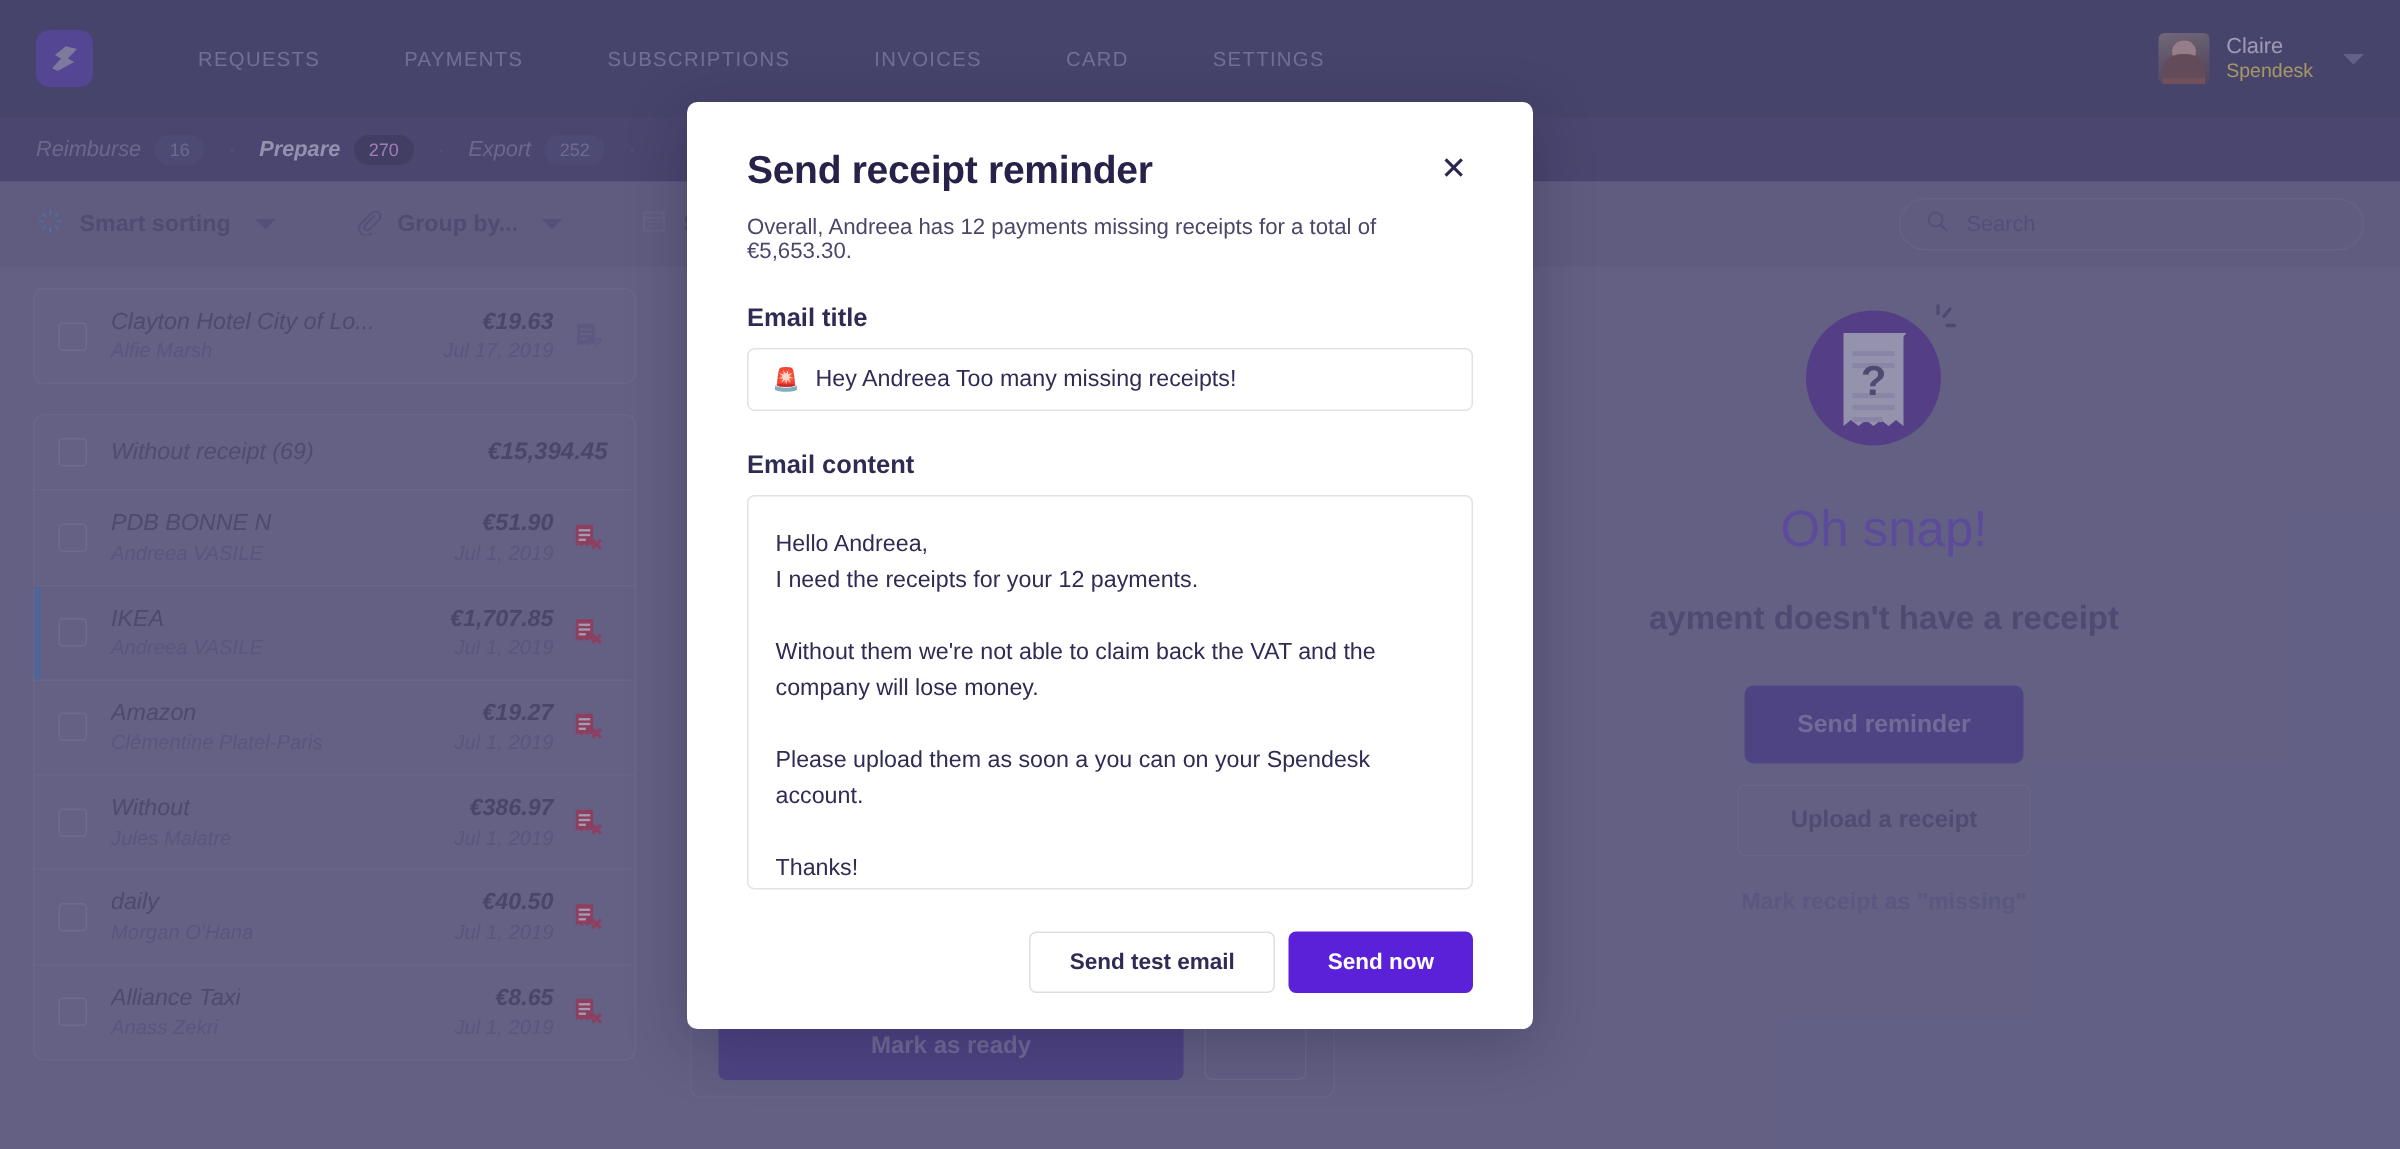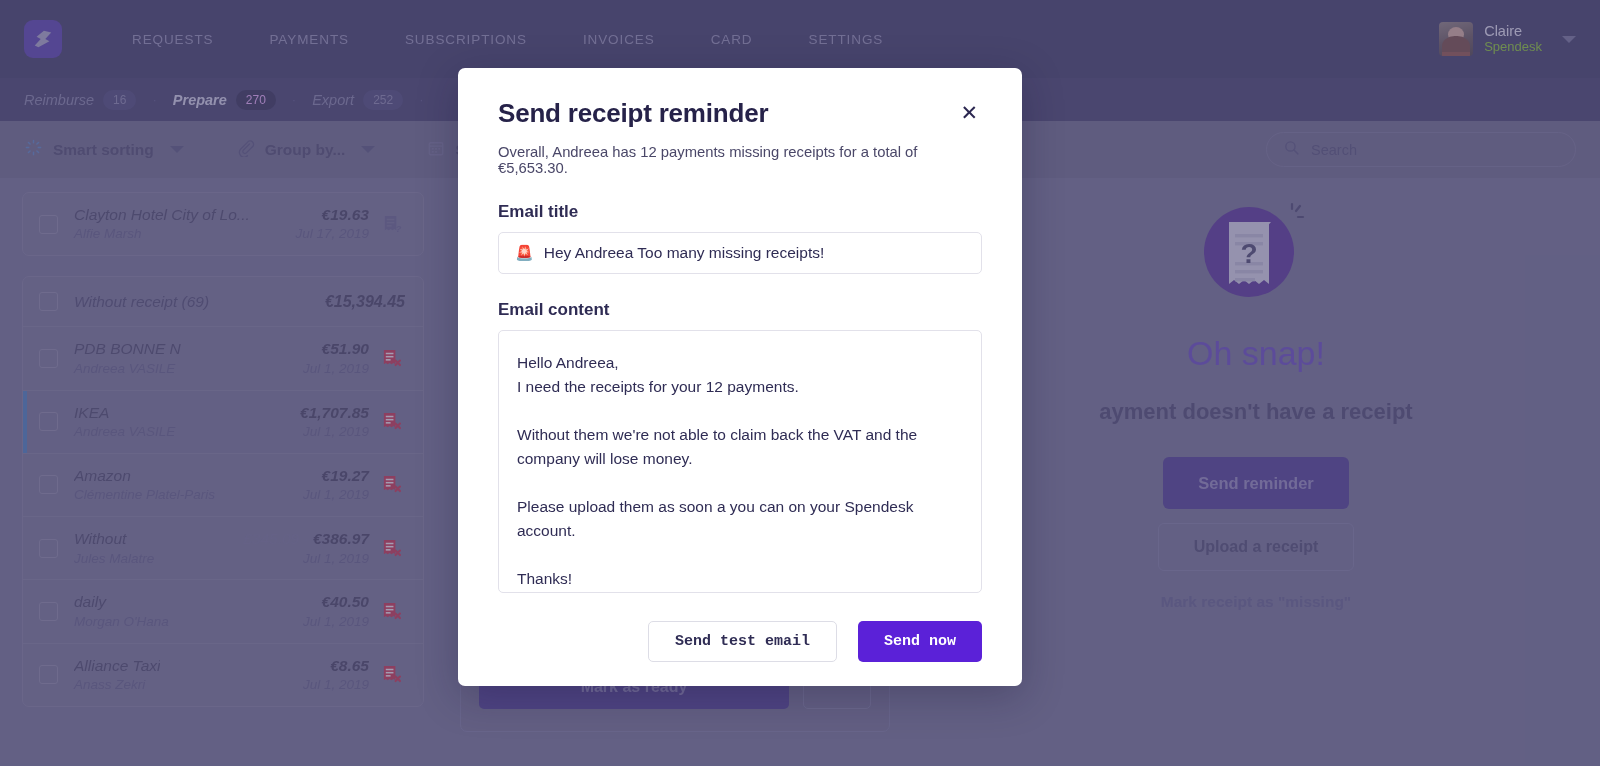--- a/index.html
+++ b/index.html
@@ -47,21 +47,21 @@
     content:""; position:absolute; left:9px; top:5px; width:16px; height:15px;
     border-radius:50%; background:#d9ab92;
   }
   .avatar::after {
     content:""; position:absolute; left:3px; top:14px; width:28px; height:22px;
     border-radius: 45% 45% 0 0; background:#6d3b2c;
     box-shadow: inset 0 -6px 0 #8c4632;
   }
   .user-meta { margin-left: 11px; line-height: 1.15; }
   .user-name { color: #e9e8f3; font-size: 14.5px; }
-  .user-org { color: #84cc16; font-size: 13px; }
+  .user-org { color: #fde047; font-size: 13px; }
   .caret-down {
     margin-left: 20px; width: 0; height: 0;
     border-left: 7px solid transparent; border-right: 7px solid transparent;
     border-top: 7px solid #6d6a91;
   }
 
   
   .subnav {
     height: 43px; background: #332f5c; display: flex; align-items: center;
     padding: 0 24px; gap: 0;
@@ -151,21 +151,21 @@
     margin-top: 14px; width: 196px; height: 48px; border-radius: 6px;
     background: transparent; border: 1px solid #78759a; color: #3f3c62;
     font-size: 16px; font-weight: 700; font-family: inherit;
   }
   .mark-missing { margin-top: 22px; color: #575480; font-size: 15.5px; font-weight: 700; }
 
   
   .center-actions {
     position: absolute; left: 460px; top: 664px; width: 430px; height: 68px;
     background: #6a6788; border: 1px solid #77749a; border-radius: 7px;
-    display: flex; padding: 0 18px; gap: 14px;
+    display: flex; align-items: center; padding: 0 18px; gap: 14px;
   }
   .mark-ready {
     flex: 1; height: 44px; border-radius: 5px; background: #3f2b87;
     color: #8d82b8; border: none; font-size: 16px; font-weight: 700;
     font-family: inherit;
   }
   .mini-btn { width: 68px; height: 44px; border-radius: 5px; border: 1px solid #7d7a9e; }
 
   
   .dim { position: absolute; inset: 0; background: rgba(92,89,128,0.55); }
@@ -186,21 +186,21 @@
     margin-top: 10px; width: 100%; height: 42px; border: 1px solid #e2e1ea;
     border-radius: 5px; display: flex; align-items: center; padding: 0 16px; gap: 10px;
   }
   .ti-emoji { font-size: 15px; }
   .ti-value { font-size: 15.5px; color: #2f2c54; }
   .textarea {
     margin-top: 10px; width: 100%; height: 263px; border: 1px solid #e2e1ea;
     border-radius: 5px; padding: 20px 18px; font-size: 15.5px; color: #2f2c54;
     line-height: 1.55; white-space: pre-wrap; overflow: hidden;
   }
-  .modal-foot { margin-top: 28px; display: flex; justify-content: flex-end; gap: 21px; font-family: Liberation Mono, monospace; }
+  .modal-foot { margin-top: 28px; display: flex; justify-content: flex-end; gap: 9px; }
   .btn-outline {
     height: 41px; padding: 0 26px; border: 1px solid #ddddE6; border-radius: 5px;
     background: #fff; color: #2f2c54; font-size: 15px; font-weight: 700;
     font-family: inherit; cursor: pointer;
   }
   .btn-primary {
     height: 41px; padding: 0 26px; border: none; border-radius: 5px;
     background: #5b21d8; color: #fff; font-size: 15px; font-weight: 700;
     font-family: inherit; cursor: pointer;
   }

